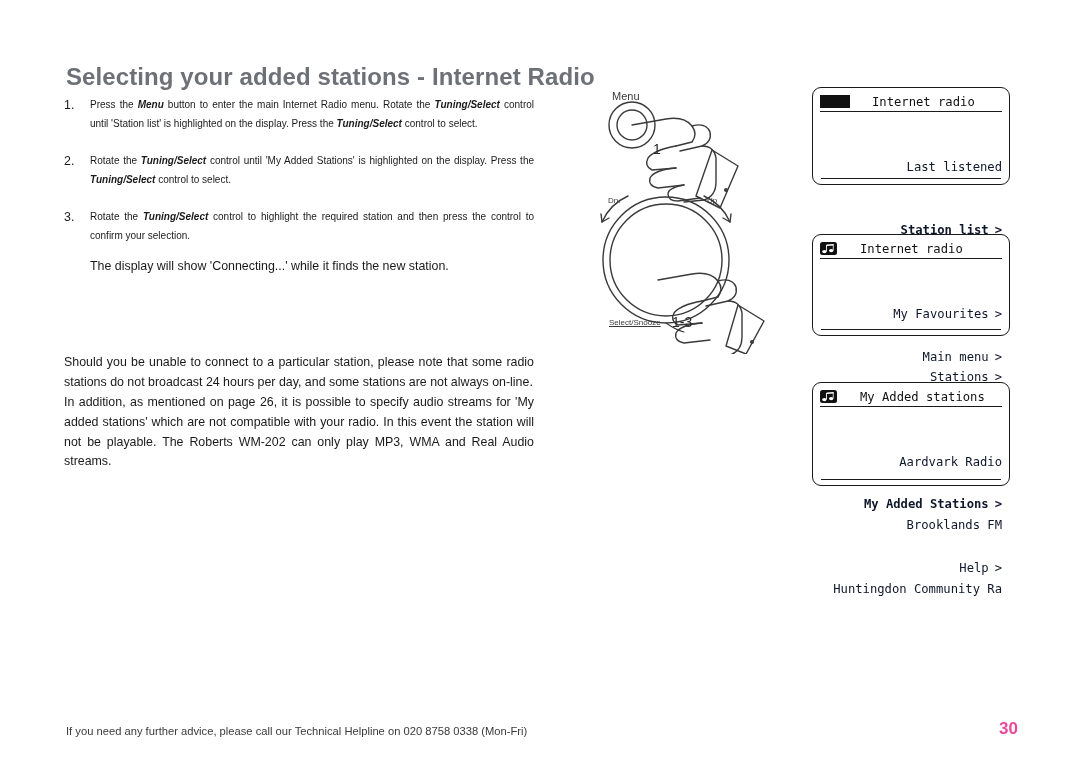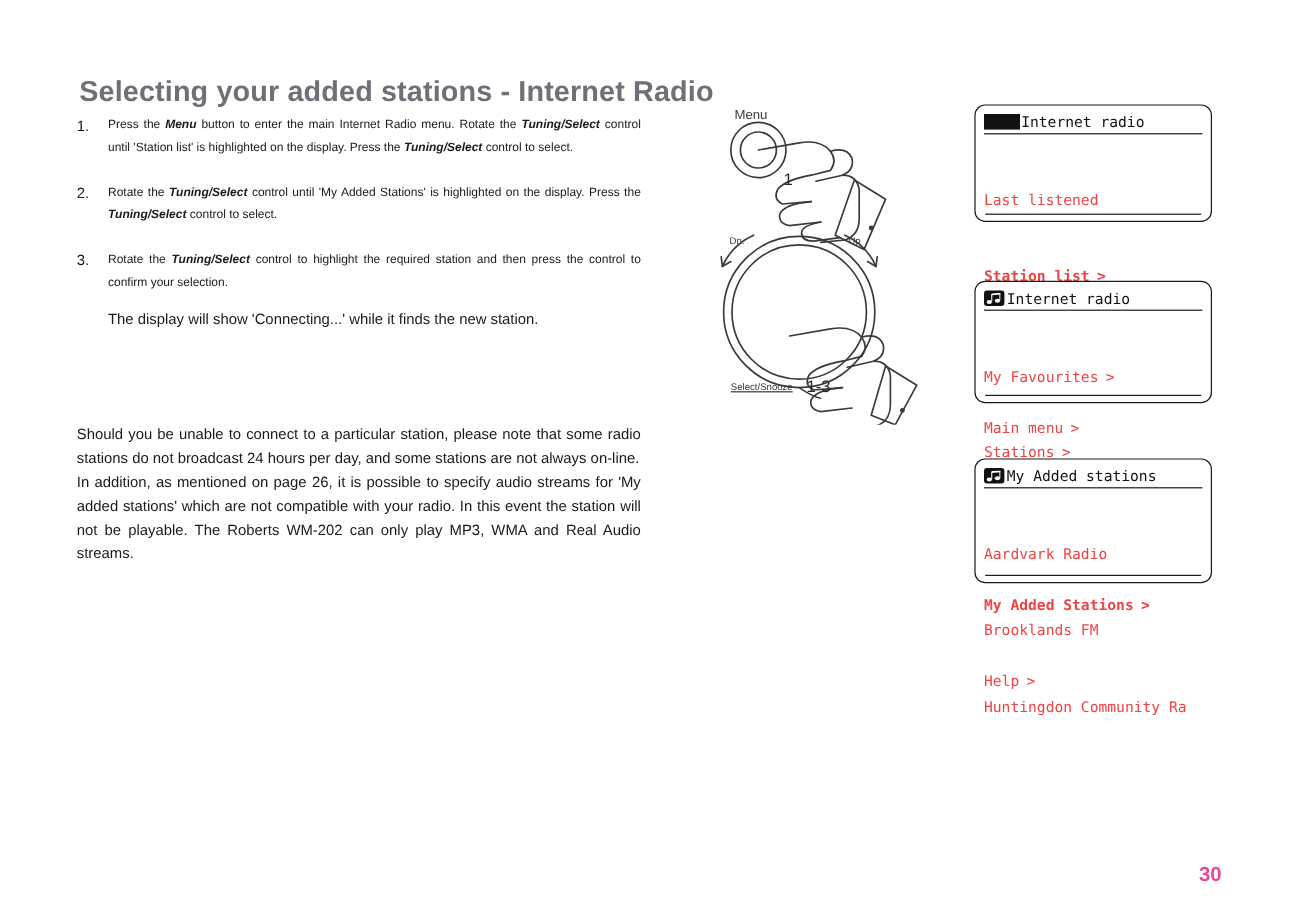--- a/index.html
+++ b/index.html
@@ -121,20 +121,21 @@
   #lcd-2 { top: 234px; height: 102px; }
   #lcd-3 { top: 382px; height: 104px; }
 
   .lcd-head {
     display: flex;
     align-items: center;
     margin: 0 7px 0 7px;
     padding-bottom: 1px;
     border-bottom: 1.4px solid #1a1a1a;
     height: 17px;
+    gap: 21px;
   }
   .lcd-head-text {
     font-family: "DejaVu Sans Mono", monospace;
     font-size: 12.2px;
     line-height: 14px;
     color: #111;
     white-space: nowrap;
   }
   .head-block {
     width: 30px;
@@ -150,26 +151,26 @@
     border-radius: 2.5px;
     margin-right: 2px;
     flex: none;
     position: relative;
   }
   .head-icon svg { position: absolute; left: 2px; top: 1.5px; }
 
   .lcd-rows { margin: 1px 7px 0 7px; }
   .lcd-row {
     display: flex;
-    justify-content: flex-start;
+    justify-content: flex-end;
     align-items: baseline;
     font-family: "DejaVu Sans Mono", monospace;
     font-size: 12.2px;
     line-height: 15.4px;
-    color: #ef4444;
+    color: #0f172a;
     white-space: nowrap;
     margin-top: 48px;
   }
   .lcd-row.bold { font-weight: bold; }
   .lcd-row .chev { padding-left: 6px; }
 
   .lcd-baseline {
     position: absolute;
     left: 8px;
     right: 8px;
@@ -352,15 +353,16 @@
         <div class="lcd-row plain">
           <span>Brooklands FM</span>
         </div>
         <div class="lcd-row plain">
           <span>Huntingdon Community Ra</span>
         </div>
       </div>
       <div class="lcd-baseline"></div>
     </div>
 
+  <div class="footer-text">If you need any further advice, please call our Technical Helpline on 020 8758 0338 (Mon-Fri)</div>
   <div class="footer-page">30</div>
 
 </div>
 
 </body></html>

